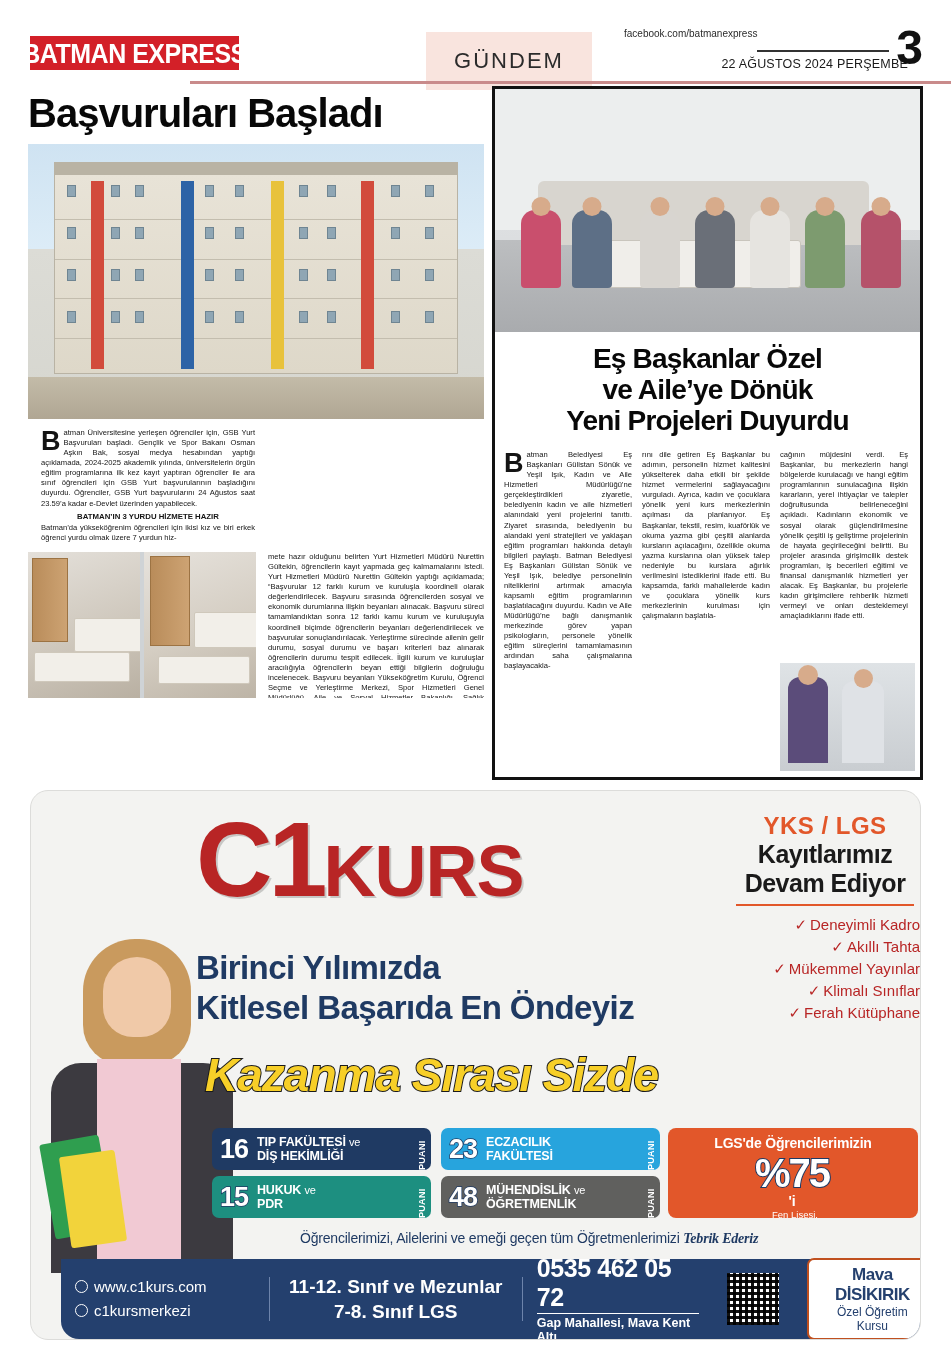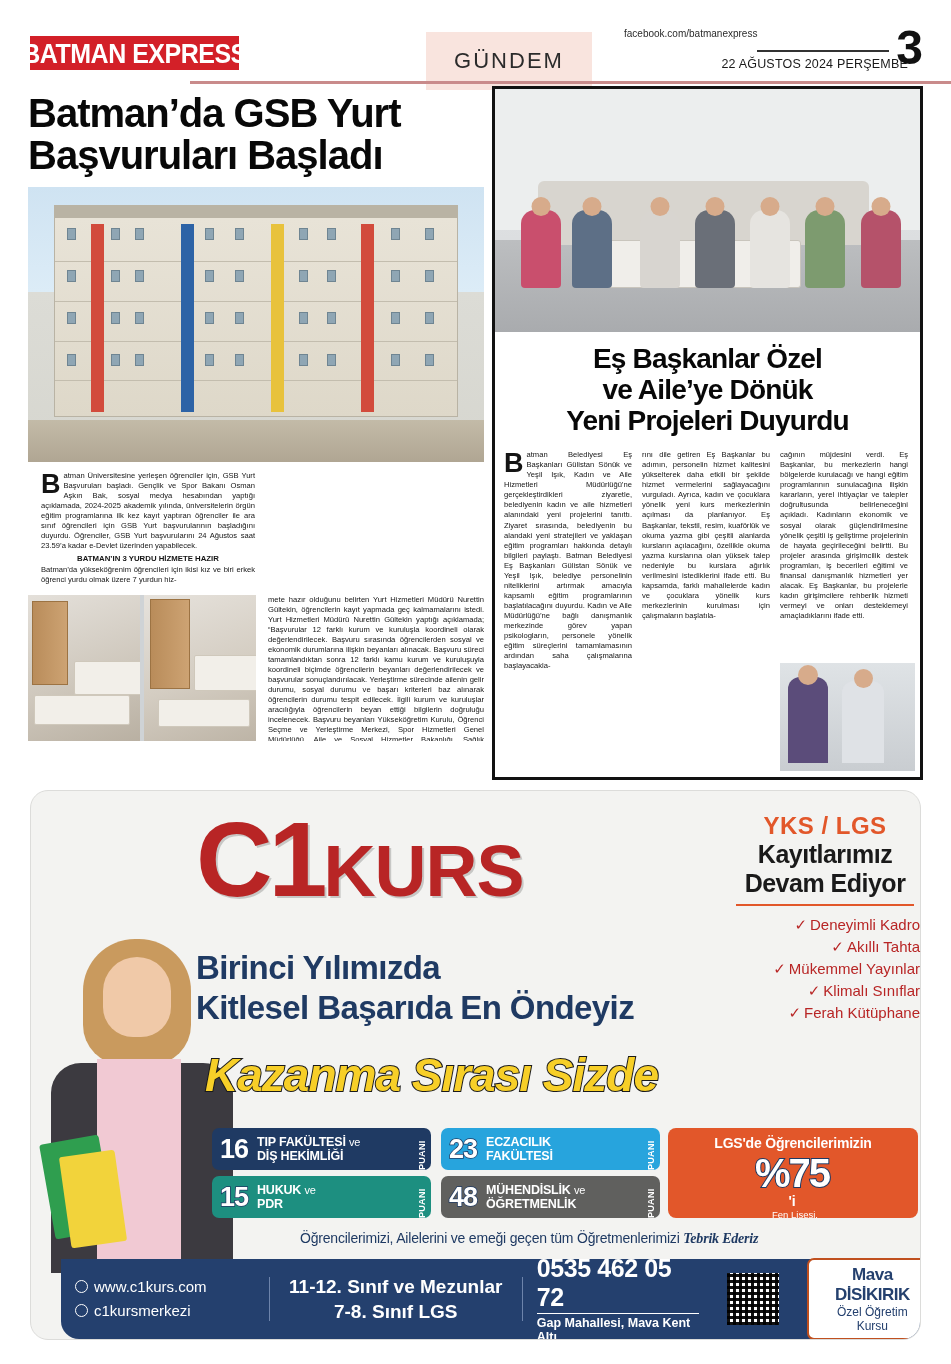--- a/index.html
+++ b/index.html
@@ -309,21 +309,20 @@
     </div>
     <div class="fb-line">facebook.com/batmanexpress</div>
     <div class="page-num-rule"></div>
     <div class="date-line">22 AĞUSTOS 2024 PERŞEMBE</div>
     <div class="page-num">3</div>
     <div class="masthead-rule"></div>
   </div>
 
   <div class="art-left">
     <div class="headline-main">
-      <div>Batman’da GSB Yurt</div>
       <div>Başvuruları Başladı</div>
     </div>
 
     <div class="photo photo-bldg">
       <div class="roofline"></div>
       <div class="bldg">
         <div class="floor" style="top:22%"></div>
         <div class="floor" style="top:42%"></div>
         <div class="floor" style="top:62%"></div>
         <div class="floor" style="top:82%"></div>

